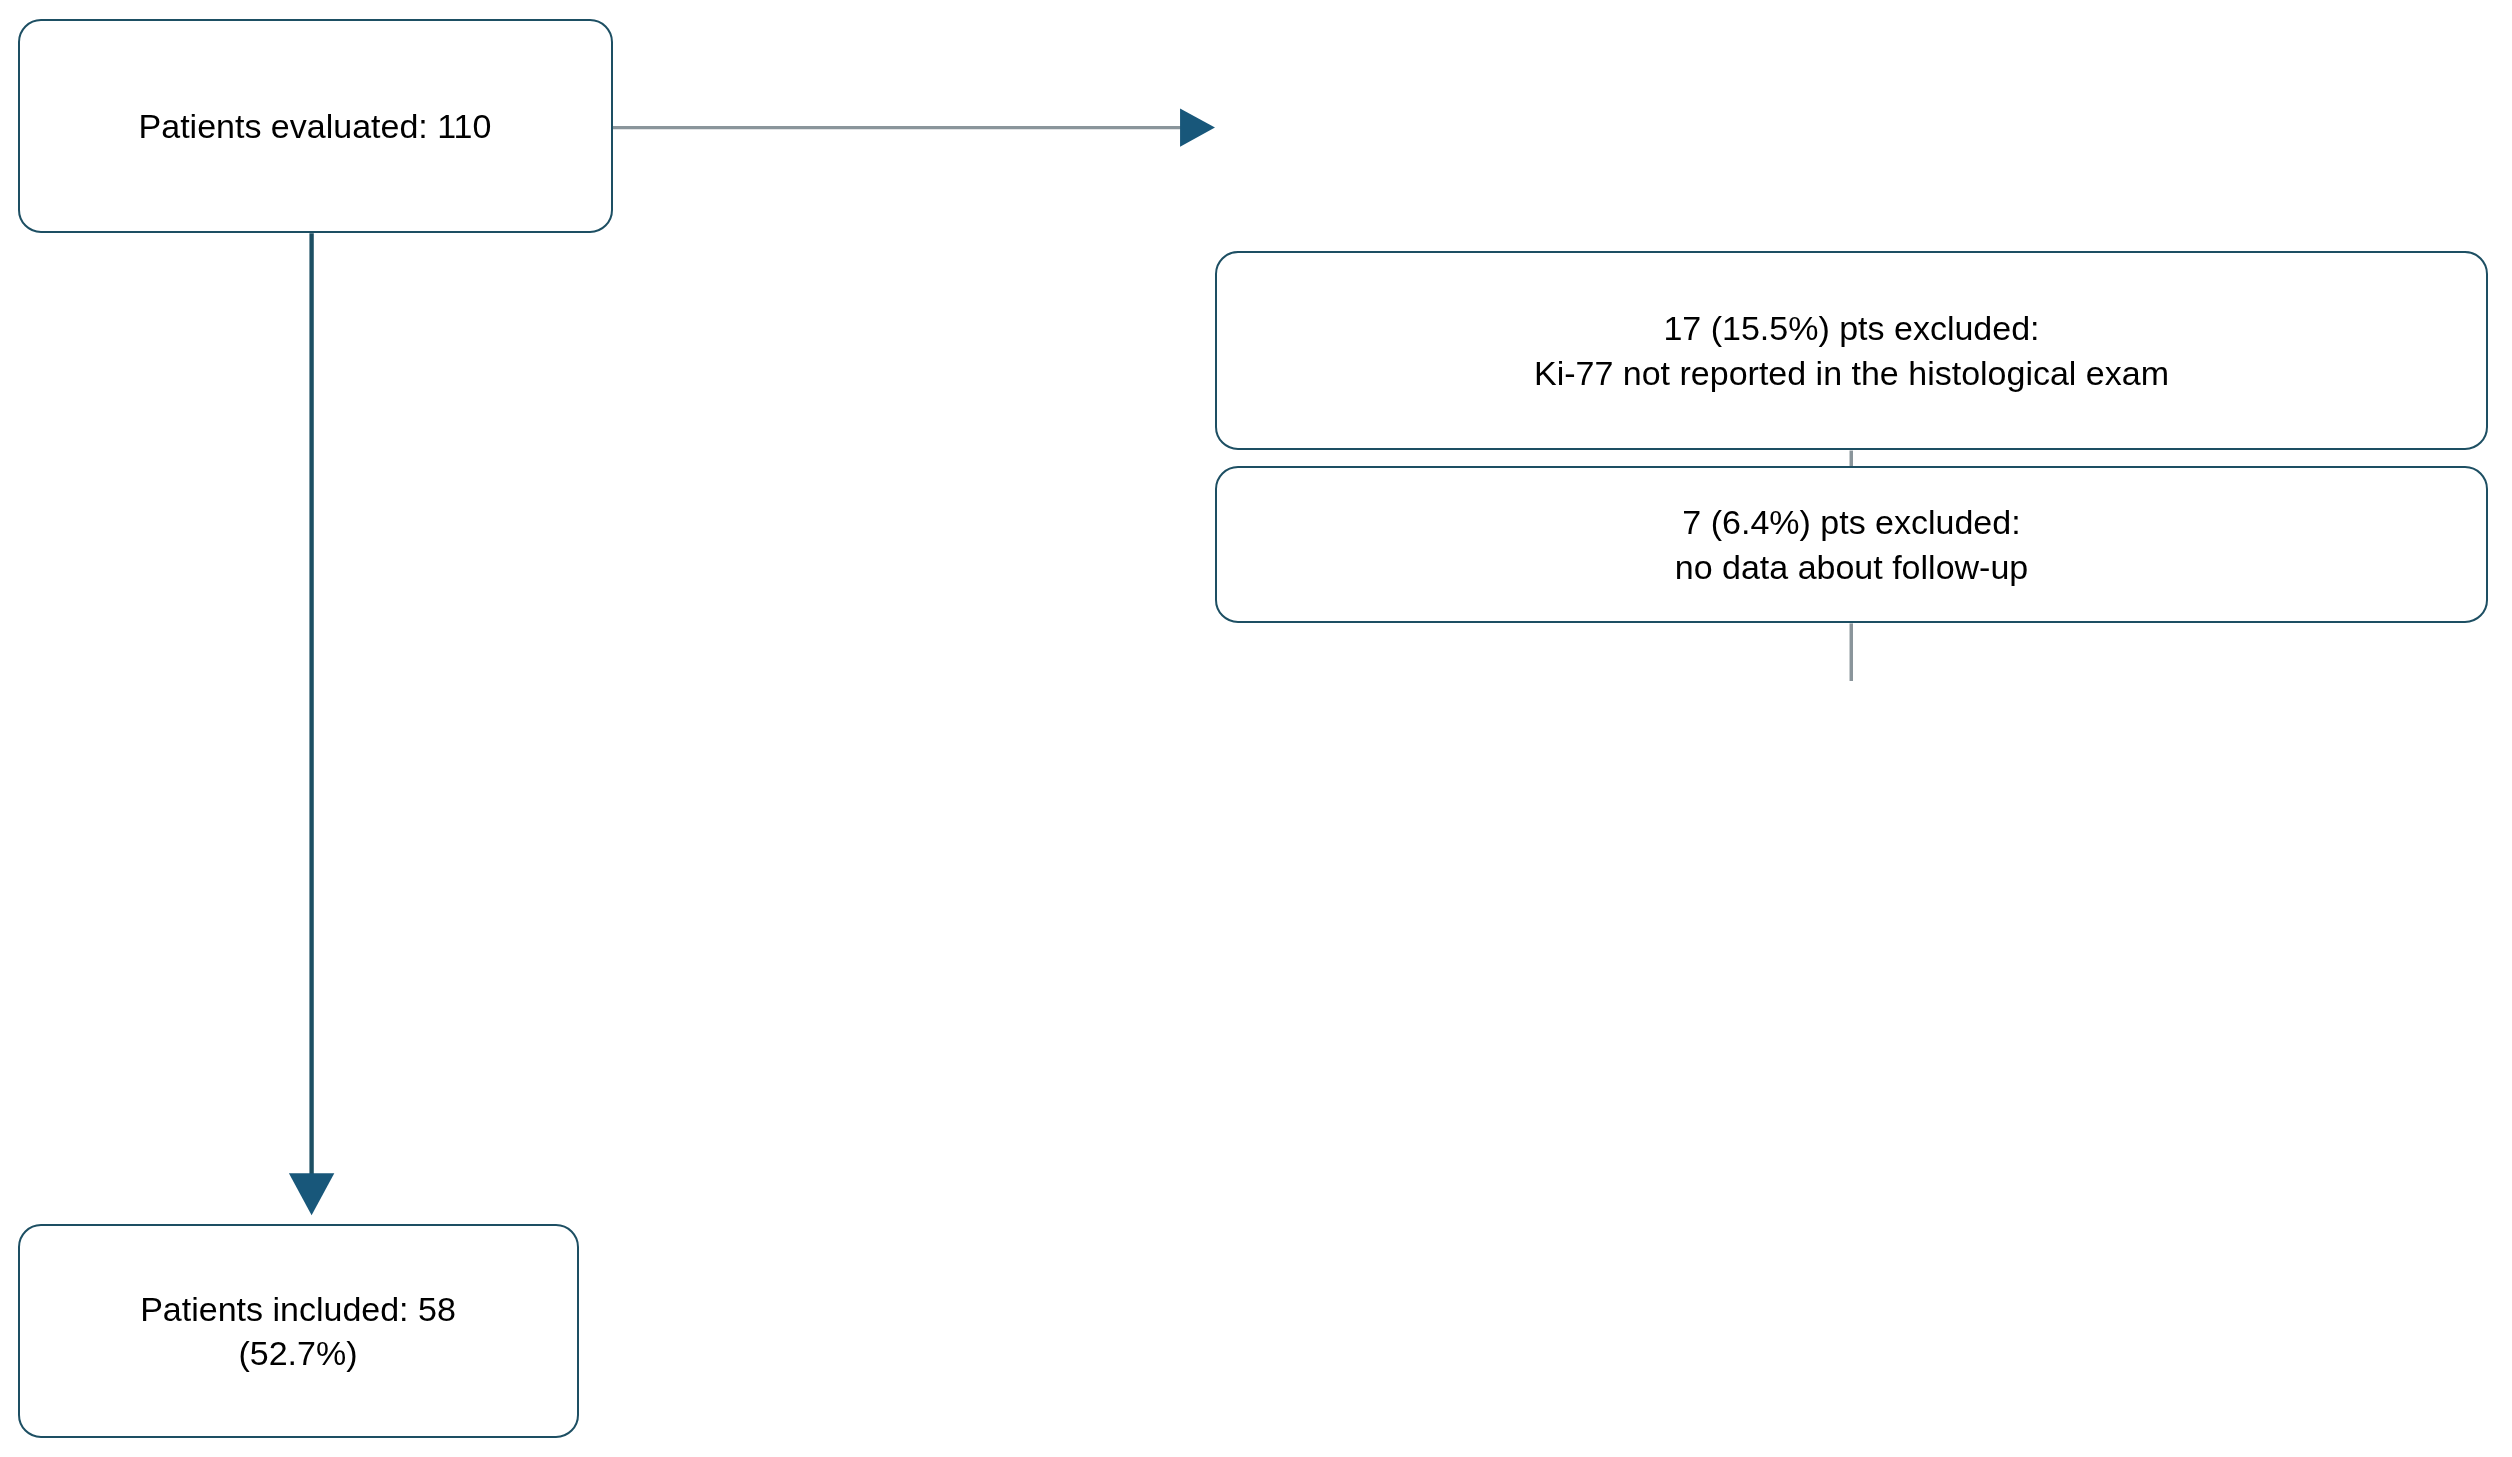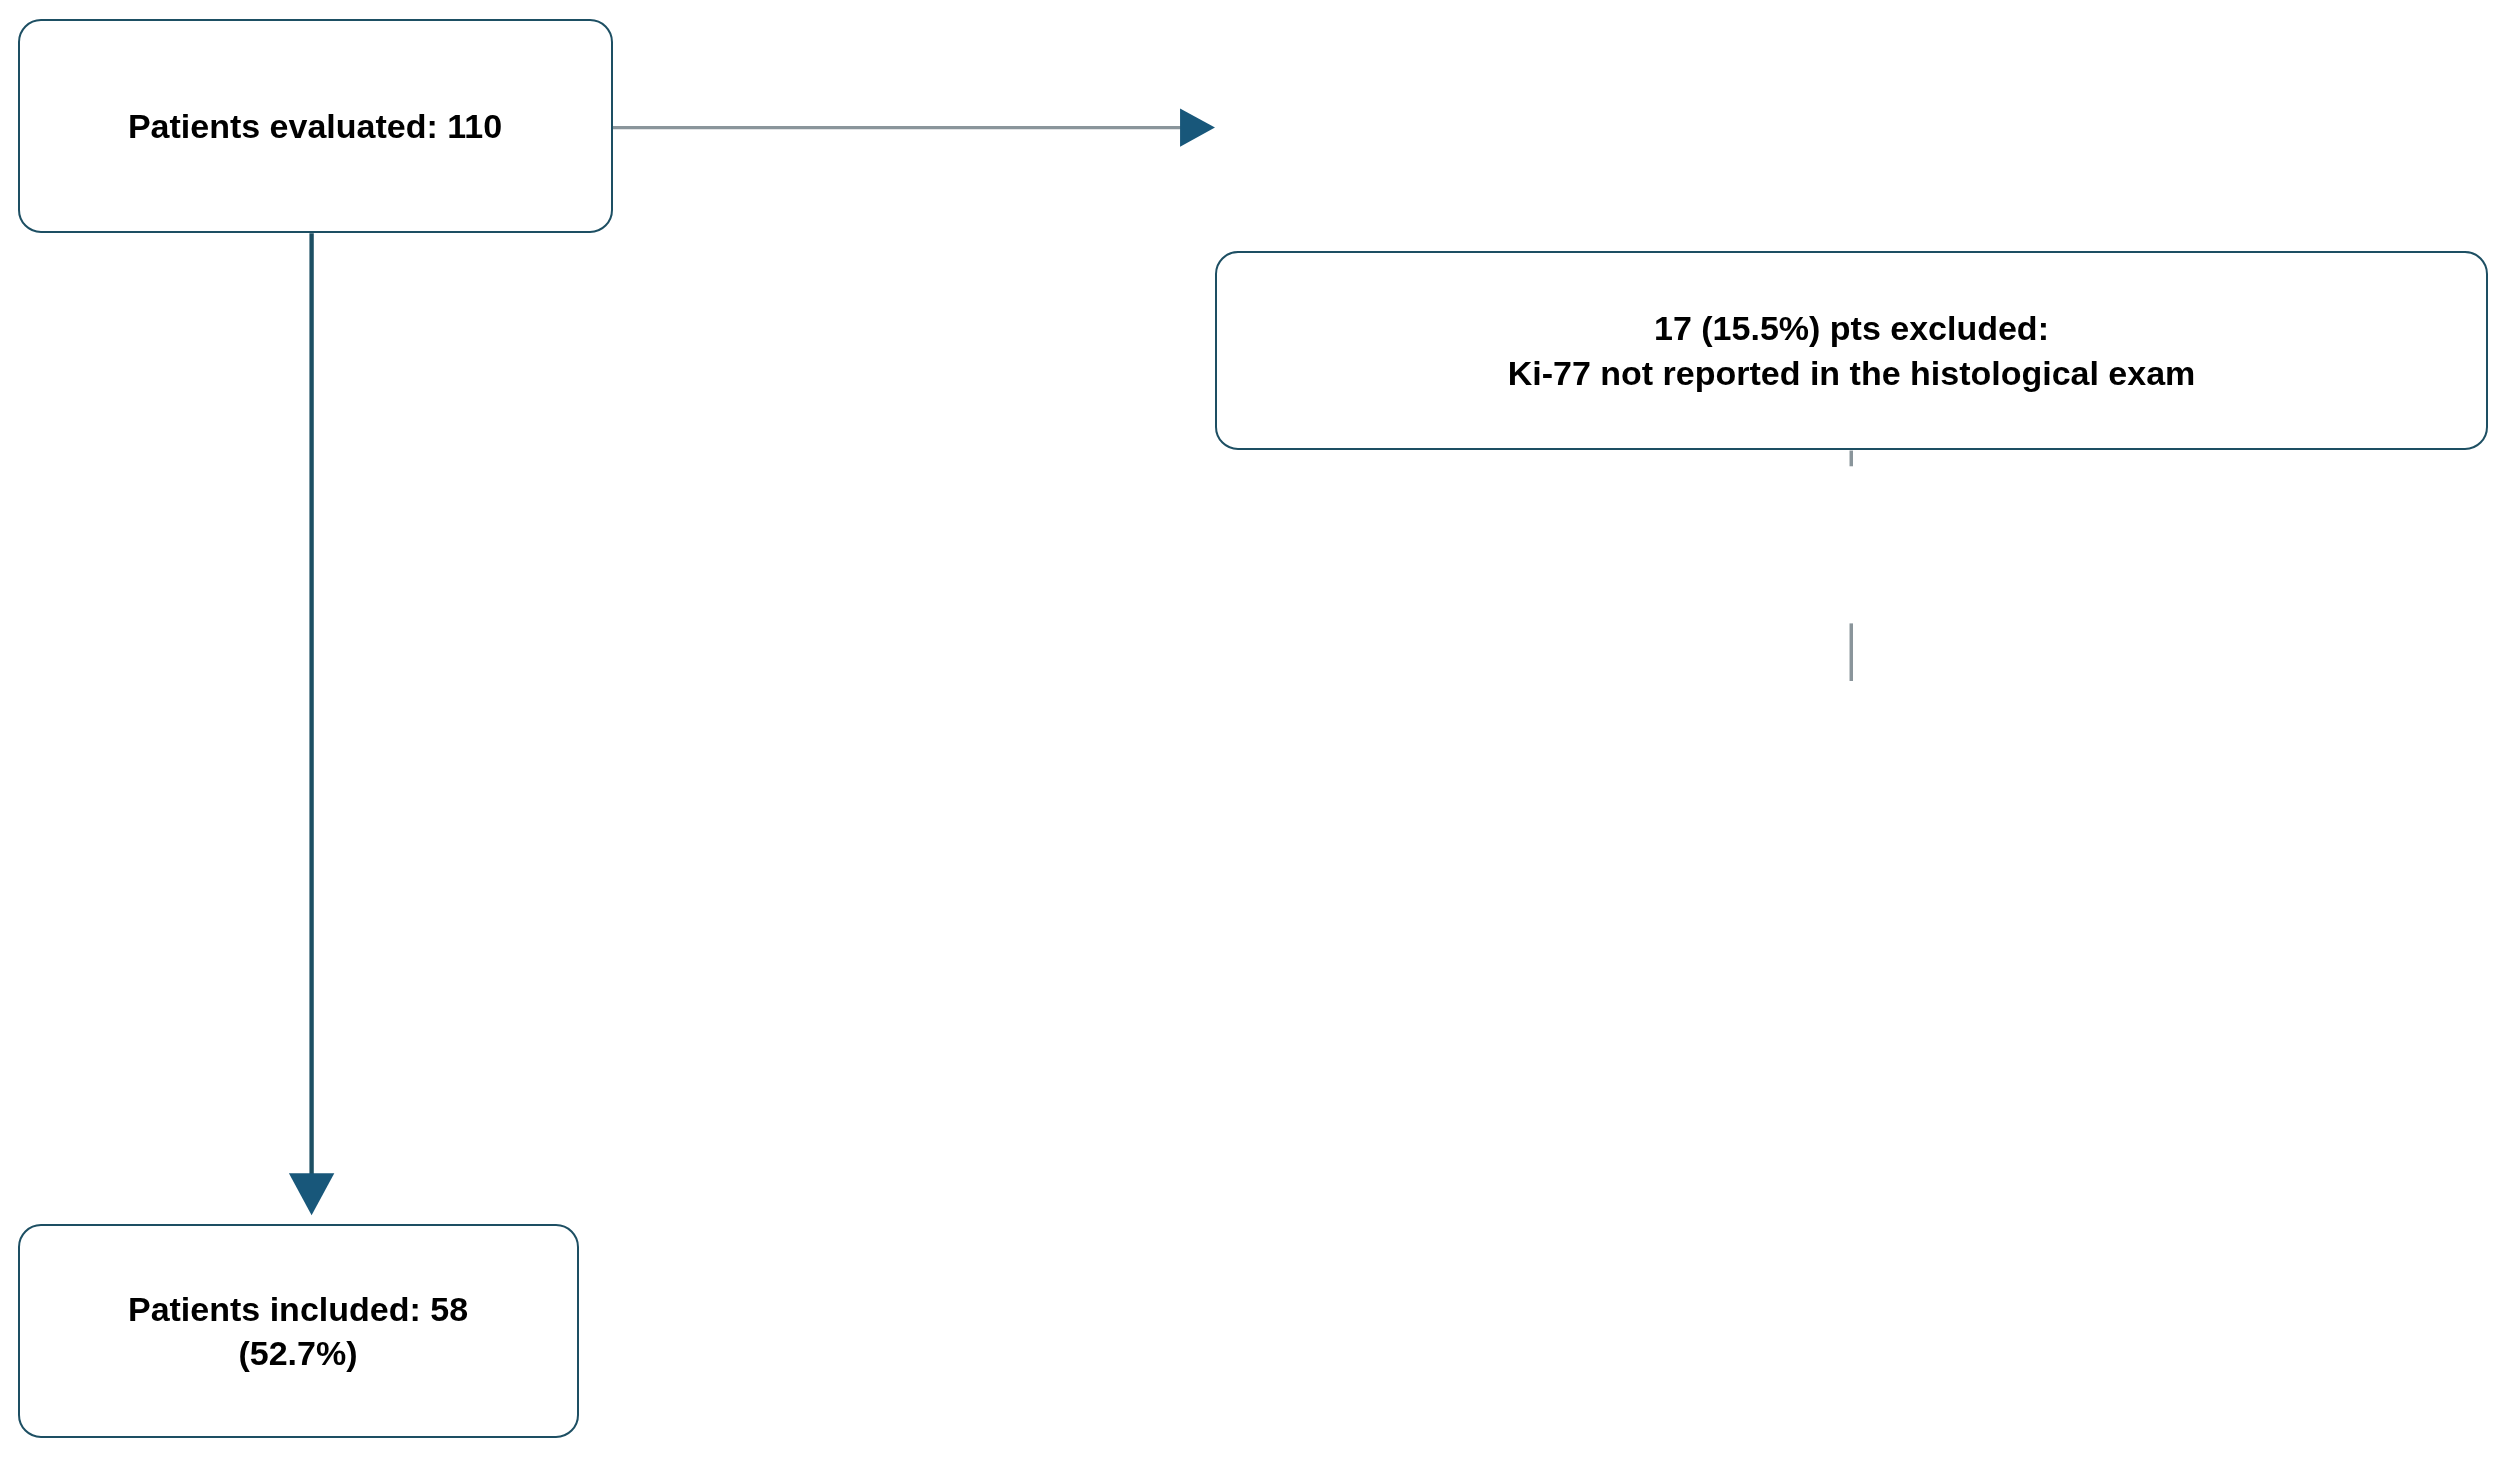--- a/index.html
+++ b/index.html
@@ -27,21 +27,20 @@
     border-radius: 23px;
     display: flex;
     flex-direction: column;
     align-items: center;
     justify-content: center;
     text-align: center;
     color: #000000;
     font-size: 34px;
     line-height: 1.30;
     padding: 26px 23px;
-    font-weight: bold;
   }
 
   .flow-box .line {
     display: block;
     white-space: nowrap;
   }
 
   
   #box-evaluated {
     left: 17.5px;
@@ -99,20 +98,24 @@
   <div class="flow-box" id="box-evaluated">
     <span class="line">Patients evaluated: 110</span>
   </div>
 
 
   <div class="flow-box excl-box" id="box-excl-1">
     <span class="line">17 (15.5%) pts excluded:</span>
     <span class="line">Ki-77 not reported in the histological exam</span>
   </div>
 
+  <div class="flow-box excl-box" id="box-excl-2">
+    <span class="line">7 (6.4%) pts excluded:</span>
+    <span class="line">no data about follow-up</span>
+  </div>
 
 
   <div class="flow-box" id="box-included">
     <span class="line">Patients included: 58</span>
     <span class="line">(52.7%)</span>
   </div>
 
 </div>
 
 

